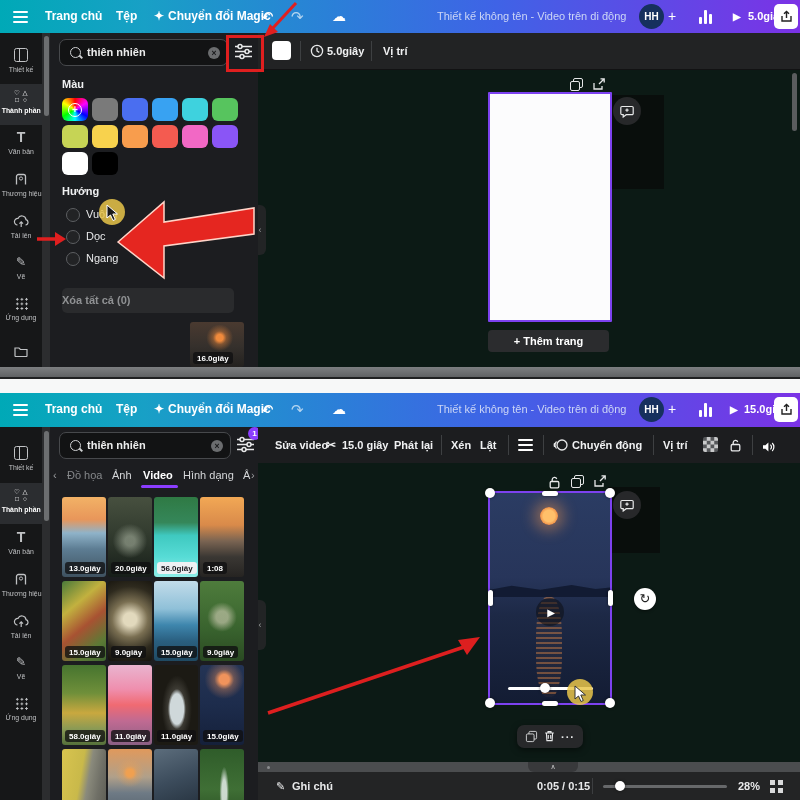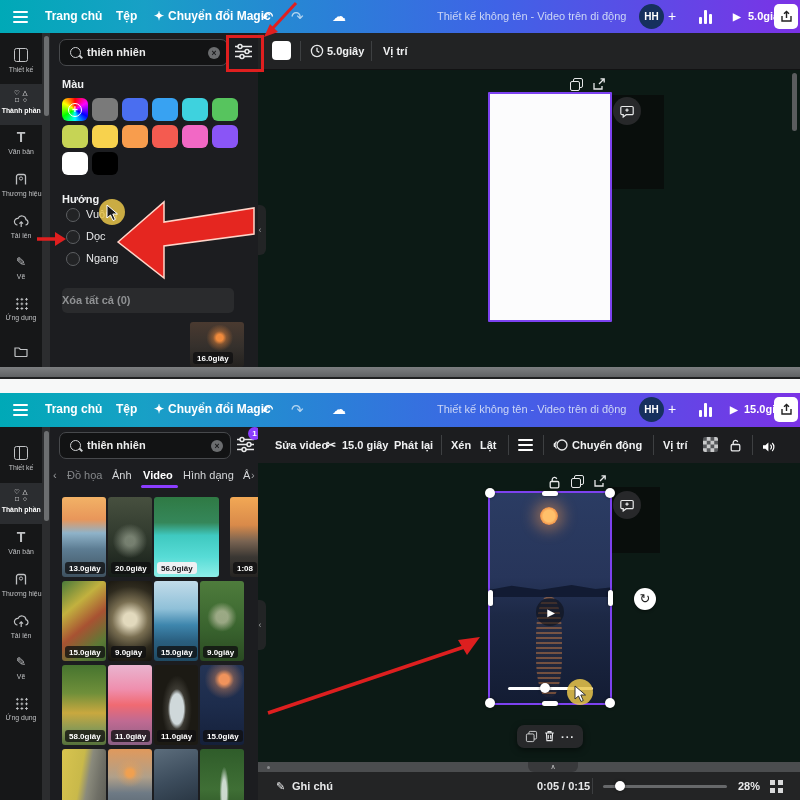--- a/index.html
+++ b/index.html
@@ -94,21 +94,21 @@
   .cursor-hl{position:absolute;width:26px;height:26px;border-radius:50%;background:rgba(233,198,74,.85);z-index:70;}
   svg.anno{position:absolute;z-index:65;overflow:visible;}
   
   .gt1{background:linear-gradient(130deg,#5a665a,#3a463c 30%,#68746a 50%,#2e3830 72%,#49544a);}
   .gt2{background:radial-gradient(circle at 55% 35%,#f08a3c 0 8%,rgba(240,138,60,.4) 16%,transparent 32%),
        linear-gradient(180deg,#4a3a30,#35302c 55%,#23211f);}
   .g1{background:linear-gradient(180deg,#f2b266,#e8965a 28%,#8fb3c9 45%,#5d7d93 65%,#3f5260);}
   .g2{background:radial-gradient(circle at 50% 55%,rgba(190,200,180,.5) 0 10%,transparent 35%),
       linear-gradient(180deg,#47503f,#2c352a 60%,#161d18);}
   .g3{background:linear-gradient(180deg,#2f7a44,#35875a 32%,#3fc9c0 48%,#57dcd6 75%,#8eeee8);}
-  .g4{background:linear-gradient(180deg,#f2a855,#d98a4a 35%,#7a6452 55%,#3a3733 75%,#262422);margin-left:30px;}
+  .g4{background:linear-gradient(180deg,#f2a855,#d98a4a 35%,#7a6452 55%,#3a3733 75%,#262422);}
   .g5{background:linear-gradient(140deg,#4a7a3a,#c2b13f 30%,#a85232 55%,#5c7a35 80%,#3f6630);}
   .g6{background:radial-gradient(circle at 50% 48%,#e2d9bd 0 14%,#7a6f52 38%,#2e2a1e 70%,#15130d);}
   .g7{background:linear-gradient(180deg,#c2dcea,#8fc0d8 35%,#3e86ad 55%,#2a5f80 75%,#1f4a63);}
   .g8{background:radial-gradient(circle at 50% 45%,rgba(230,220,200,.55) 0 12%,transparent 30%),
       linear-gradient(180deg,#4e7c3c,#39632e 60%,#2a4a22);}
   .g9{background:linear-gradient(180deg,#46742f,#6f8f3a 35%,#c9a83f 60%,#8a9a55 80%,#55703a);}
   .g10{background:linear-gradient(180deg,#e9b4cf,#ef8fae 30%,#f06a72 50%,#c06a92 70%,#8a5f84);}
   .g11{background:radial-gradient(ellipse 34% 42% at 52% 55%,#cfd8da 0 45%,#3c3a33 60%,#1c1a14);}
   .g12{background:radial-gradient(circle at 55% 18%,#f0935c 0 7%,rgba(240,147,92,.35) 14%,transparent 28%),
        linear-gradient(180deg,#243455,#1d2c4c 50%,#15203a);}
@@ -248,21 +248,21 @@
       <span class="sw" style="left:162px;top:65px;background:#57c45e;"></span>
       <span class="sw" style="left:12px;top:92px;background:#c6d455;"></span>
       <span class="sw" style="left:42px;top:92px;background:#f8d24d;"></span>
       <span class="sw" style="left:72px;top:92px;background:#f89d4d;"></span>
       <span class="sw" style="left:102px;top:92px;background:#f45b50;"></span>
       <span class="sw" style="left:132px;top:92px;background:#f268c5;"></span>
       <span class="sw" style="left:162px;top:92px;background:#8a55f6;"></span>
       <span class="sw" style="left:12px;top:119px;background:#ffffff;"></span>
       <span class="sw" style="left:42px;top:119px;background:#000000;"></span>
 
-      <span class="hlabel" style="left:12px;top:160px;text-align:center;">Hướng</span>
+      <span class="hlabel" style="left:12px;top:152px;text-align:center;">Hướng</span>
       <span class="radio" style="left:16px;top:175px;"></span>
       <span class="rlabel" style="left:36px;top:175px;">Vuông</span>
       <span class="radio" style="left:16px;top:197px;"></span>
       <span class="rlabel" style="left:36px;top:197px;">Dọc</span>
       <span class="radio" style="left:16px;top:219px;"></span>
       <span class="rlabel" style="left:36px;top:219px;">Ngang</span>
 
       <div class="btn-clear" style="left:12px;top:255px;width:172px;height:25px;line-height:25px;">Xóa tất cả (0)</div>
 
       <div class="tile gt2" style="left:140px;top:289px;width:54px;height:45px;">
@@ -289,20 +289,21 @@
             <path d="M2 6v6h8V9" stroke="#e6e7e8" fill="none" stroke-width="1.3"></path>
             <path d="M7 7 12 2M8.5 1.8H12.2V5.5" stroke="#e6e7e8" fill="none" stroke-width="1.3"></path>
           </svg></span>
       <div class="page" style="left:230px;top:59px;width:120px;height:226px;"></div>
       <div class="circbtn" style="left:355px;top:64px;">
         <svg width="14" height="13" viewBox="0 0 14 13">
             <path d="M2 1.5h10a1.2 1.2 0 0 1 1.2 1.2v5.8a1.2 1.2 0 0 1-1.2 1.2H6.2L3.2 12V9.7H2A1.2 1.2 0 0 1 .8 8.5V2.7A1.2 1.2 0 0 1 2 1.5z" stroke="#e8e9ea" fill="none" stroke-width="1.2"></path>
             <path d="M7 3.6v3.2M5.4 5.2h3.2" stroke="#e8e9ea" stroke-width="1.2"></path>
           </svg>
       </div>
+      <div class="addpage" style="left:230px;top:297px;width:121px;height:22px;">+ Thêm trang</div>
       <div class="collapse" style="top:172px;height:50px;">‹</div>
     </div>
 
     <div class="redbox" style="left:226px;top:35px;width:32px;height:31px;"></div>
     <svg class="anno" style="left:250px;top:0;" width="52" height="42">
       <line x1="46" y1="3" x2="22" y2="29" stroke="#e01f1f" stroke-width="3"></line>
       <polygon points="14,37 28,32 20,24" fill="#e01f1f"></polygon>
     </svg>
     <svg class="anno" style="left:112px;top:196px;" width="150" height="86">
       <polygon points="6,46 52,6 52,26 142,12 142,38 52,50 52,82" fill="#e52620" stroke="#ffd4c8" stroke-width="1.5"></polygon>
@@ -478,21 +479,21 @@
       <span class="tab" style="left:133px;top:42px;">Hình dạng</span>
       <span class="tab" style="left:193px;top:42px;">Â</span>
       <span class="tabarrow" style="left:201px;top:42px;">›</span>
 
       <div class="tile g1" style="left:12px;top:70px;width:44px;height:80px;">
           <span class="bdg">13.0giây</span>
         </div>
       <div class="tile g2" style="left:58px;top:70px;width:44px;height:80px;">
           <span class="bdg">20.0giây</span>
         </div>
-      <div class="tile g3" style="left:104px;top:70px;width:65px;height:80px;">
+      <div class="tile g3" style="left:104px;top:70px;width:44px;height:80px;">
           <span class="bdg sel">56.0giây</span>
         </div>
       <div class="tile g4" style="left:150px;top:70px;width:44px;height:80px;">
           <span class="bdg">1:08</span>
         </div>
 
       <div class="tile g5" style="left:12px;top:154px;width:44px;height:80px;">
           <span class="bdg">15.0giây</span>
         </div>
       <div class="tile g6" style="left:58px;top:154px;width:44px;height:80px;">

